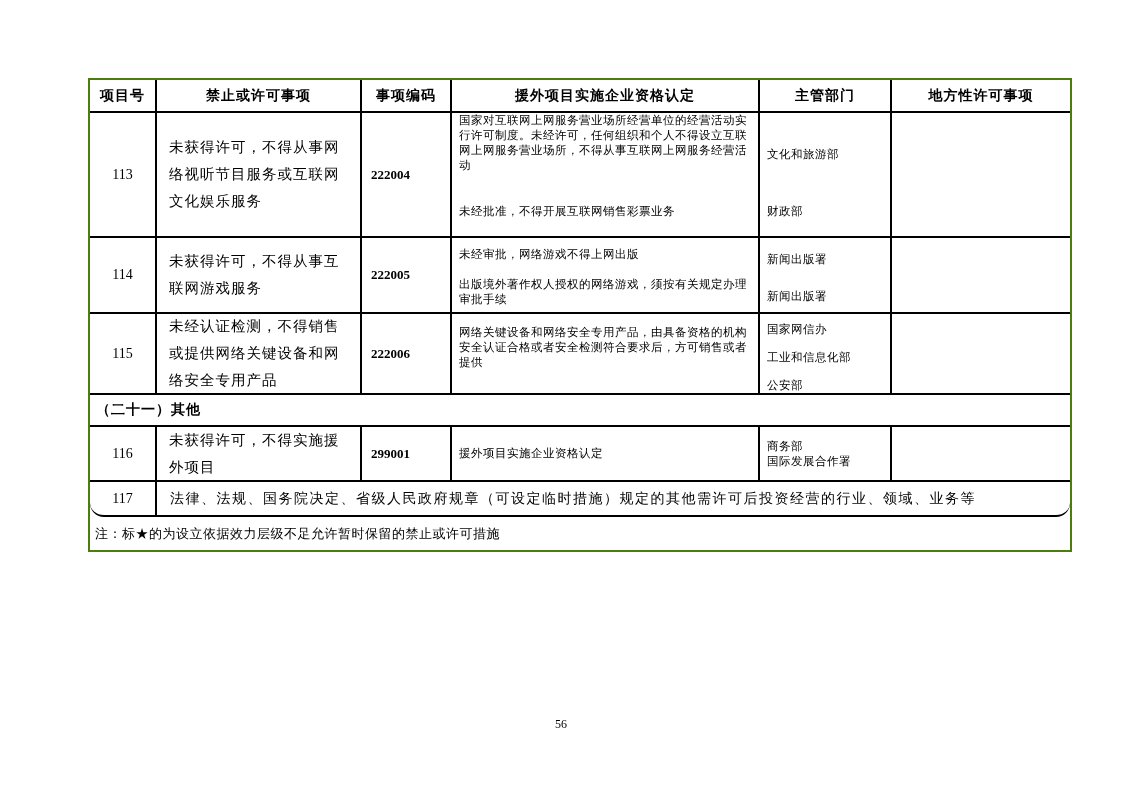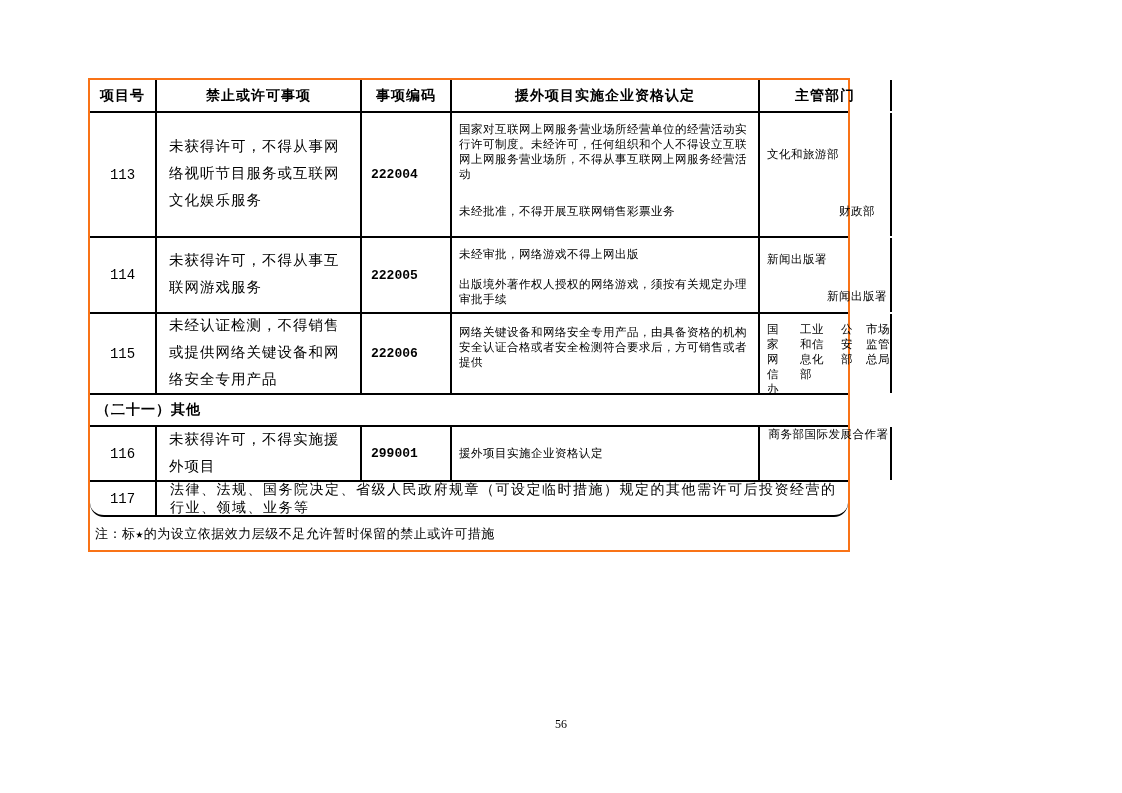--- a/index.html
+++ b/index.html
@@ -5,24 +5,23 @@
   * { margin: 0; padding: 0; box-sizing: border-box; }
   html, body {
     width: 1122px; height: 793px;
     background: #ffffff;
     font-family: "Liberation Serif", "DejaVu Serif", serif;
     color: #000;
   }
   .page { position: relative; width: 1122px; height: 793px; background: #fff; overflow: hidden; }
 
   .doc-table {
-    position: absolute; left: 88px; top: 78px; width: 762px;
-    border: 2px solid #f97316;
+    position: absolute; left: 88px; top: 78px; width: 984px;
+    border: 2px solid #4d7c0f;
     font-size: 12px;
-    font-family: Liberation Mono, monospace;
   }
   .t-row { display: grid; border-bottom: 2px solid #000; }
   .t-row:last-child { border-bottom: none; }
   .cols-6 { grid-template-columns: 67px 205px 90px 308px 132px 1fr; }
   .cols-2 { grid-template-columns: 67px 1fr; border-radius: 14px; }
   .cols-1 { grid-template-columns: 1fr; }
 
   .cell { border-right: 2px solid #000; overflow: hidden; }
   .cell:last-child { border-right: none; }
 
@@ -35,26 +34,26 @@
 
   
   .id-cell { display: flex; align-items: center; justify-content: center; font-size: 14px; }
   .item-cell {
     display: flex; align-items: center;
     padding: 4px 10px 4px 12px;
     font-size: 14.5px; line-height: 27px; letter-spacing: 1px;
   }
   .code-cell { display: flex; align-items: center; padding-left: 9px; font-weight: bold; font-size: 13px; }
   .desc-cell { display: flex; flex-direction: column; padding: 0 8px 0 7px; font-size: 11.5px; line-height: 15px; letter-spacing: 0.5px; }
-  .dept-cell { display: flex; padding-left: 7px; font-size: 11.5px; line-height: 15px; letter-spacing: 0.5px; }
+  .dept-cell { display: flex; flex-direction: column; padding-left: 7px; font-size: 11.5px; line-height: 15px; letter-spacing: 0.5px; }
   .local-cell { }
 
   
   .r113 { height: 125px; }
-  .r113 .desc-cell .p1 { margin-top: 9px; }
+  .r113 .desc-cell .p1 { }
   .r113 .desc-cell .p2 { margin-top: auto; margin-bottom: 17px; }
   .r113 .dept-cell .p1 { margin-top: 34px; }
   .r113 .dept-cell .p2 { margin-top: auto; margin-bottom: 17px; }
 
   
   .r114 { height: 76px; }
   .r114 .desc-cell .p1 { margin-top: 9px; }
   .r114 .desc-cell .p2 { margin-top: auto; margin-bottom: 5px; }
   .r114 .dept-cell .p1 { margin-top: 14px; }
   .r114 .dept-cell .p2 { margin-top: auto; margin-bottom: 8px; }

